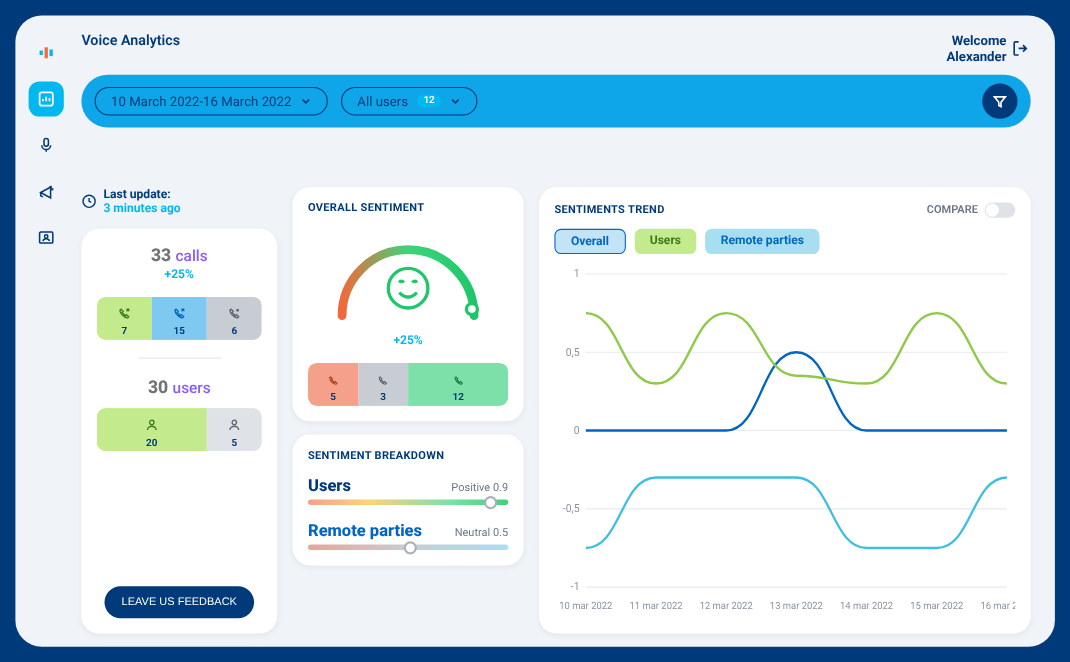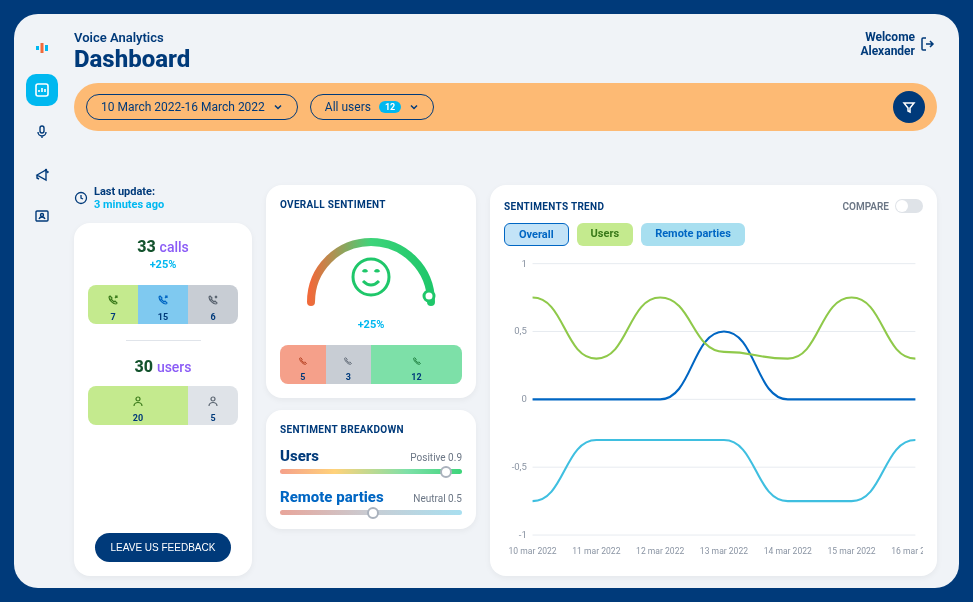--- a/index.html
+++ b/index.html
@@ -48,21 +48,21 @@
   display: flex;
   justify-content: space-between;
   align-items: flex-start;
   margin-bottom: 10px;
 }
 .title-block .app-title { font-size: 13px; color: #003a7a; font-weight: 600; }
 .title-block .page-title { font-size: 24px; color: #003a7a; font-weight: 800; }
 .user-block { text-align: right; display: flex; align-items: center; gap: 4px; }
 .user-block .welcome { font-size: 12px; color: #003a7a; font-weight: 700; }
 .filter-bar {
-  background: #fdba74;
+  background: #0ea5e9;
   border-radius: 40px;
   padding: 8px 12px;
   display: flex;
   align-items: center;
   gap: 12px;
   margin-bottom: 14px;
 }
 .pill {
   border: 1.5px solid #003a7a;
   border-radius: 20px;
@@ -100,21 +100,21 @@
 .col { display: flex; flex-direction: column; gap: 12px; min-height: 0; }
 .last-update { display: flex; align-items: center; gap: 6px; font-size: 11px; color: #003a7a; font-weight: 700; }
 .last-update .time { color: #00b8f0; font-weight: 700; }
 .card {
   background: #fff;
   border-radius: 16px;
   padding: 14px;
   box-shadow: 0 2px 6px rgba(0,0,0,0.05);
 }
 .stats-card { flex: 1; display: flex; flex-direction: column; align-items: center; }
-.stat-num { font-size: 16px; color: #14532d; font-weight: 800; }
+.stat-num { font-size: 16px; color: #737373; font-weight: 800; }
 .stat-label { font-size: 14px; color: #8b5cf6; font-weight: 500; }
 .stat-delta { font-size: 11px; color: #00b8f0; font-weight: 700; margin-top: 2px; }
 .seg3 { display: flex; width: 100%; margin-top: 14px; border-radius: 8px; overflow: hidden; }
 .seg3 .seg { flex: 1; text-align: center; padding: 6px 0 2px; position: relative; }
 .seg3 .seg .segnum { font-size: 9px; color: #003a7a; font-weight: 700; display: block; margin-top: 2px; }
 .seg.green { background: #c4ea8e; }
 .seg.blue { background: #7fc9f0; }
 .seg.gray { background: #c8cdd4; }
 .seg.lgreen { background: #c4ea8e; }
 .seg.lgray { background: #dfe3e8; }
@@ -205,21 +205,20 @@
           <circle cx="8" cy="7" r="1.5"></circle>
           <path d="M5 11c.5-1.5 2-2 3-2s2.5.5 3 2"></path>
         </svg>
     </div>
   </div>
 
   <div class="main">
     <div class="header">
       <div class="title-block">
         <div class="app-title">Voice Analytics</div>
-        <div class="page-title">Dashboard</div>
       </div>
       <div class="user-block">
         <div>
           <div class="welcome">Welcome</div>
           <div class="welcome">Alexander</div>
         </div>
         <svg width="18" height="18" viewBox="0 0 18 18" fill="none" stroke="#003a7a" stroke-width="1.5">
             <path d="M7 3H4a1 1 0 00-1 1v10a1 1 0 001 1h3M11 6l3 3-3 3M14 9H7"></path>
           </svg>
       </div>

